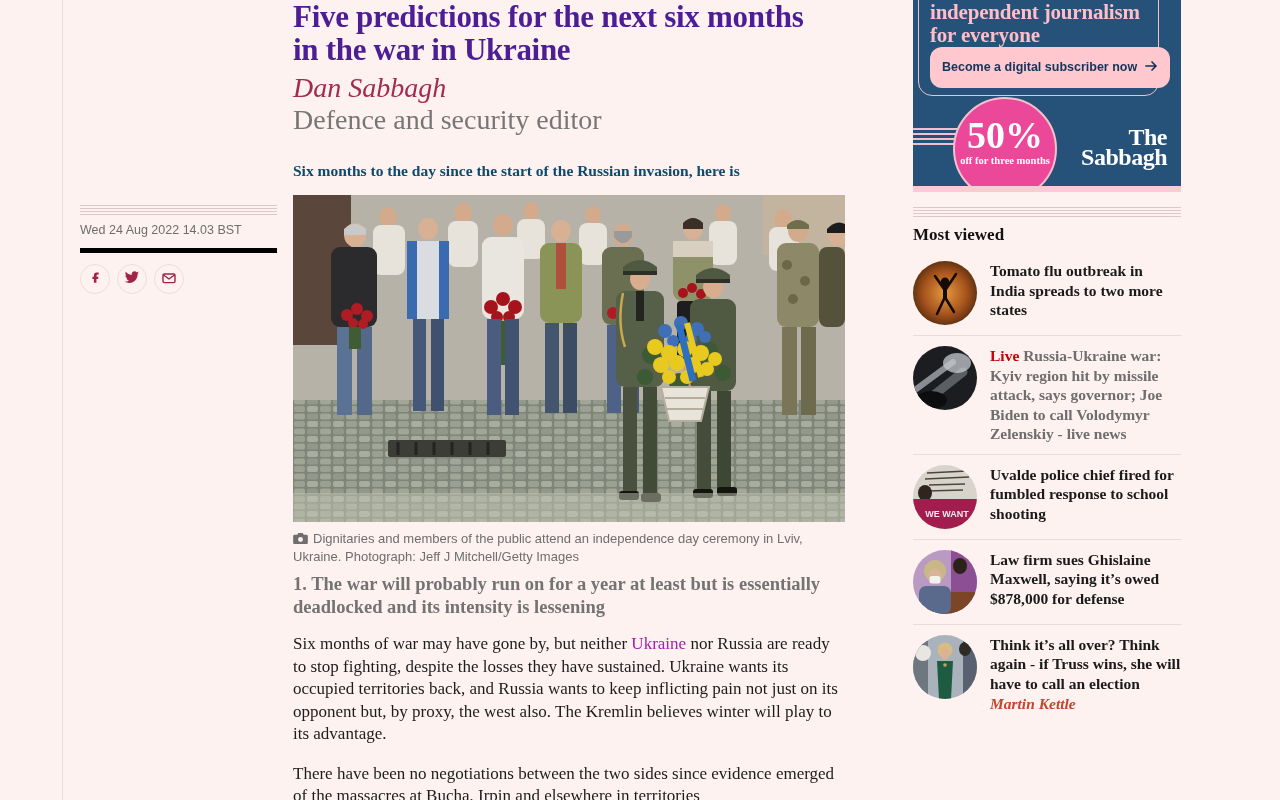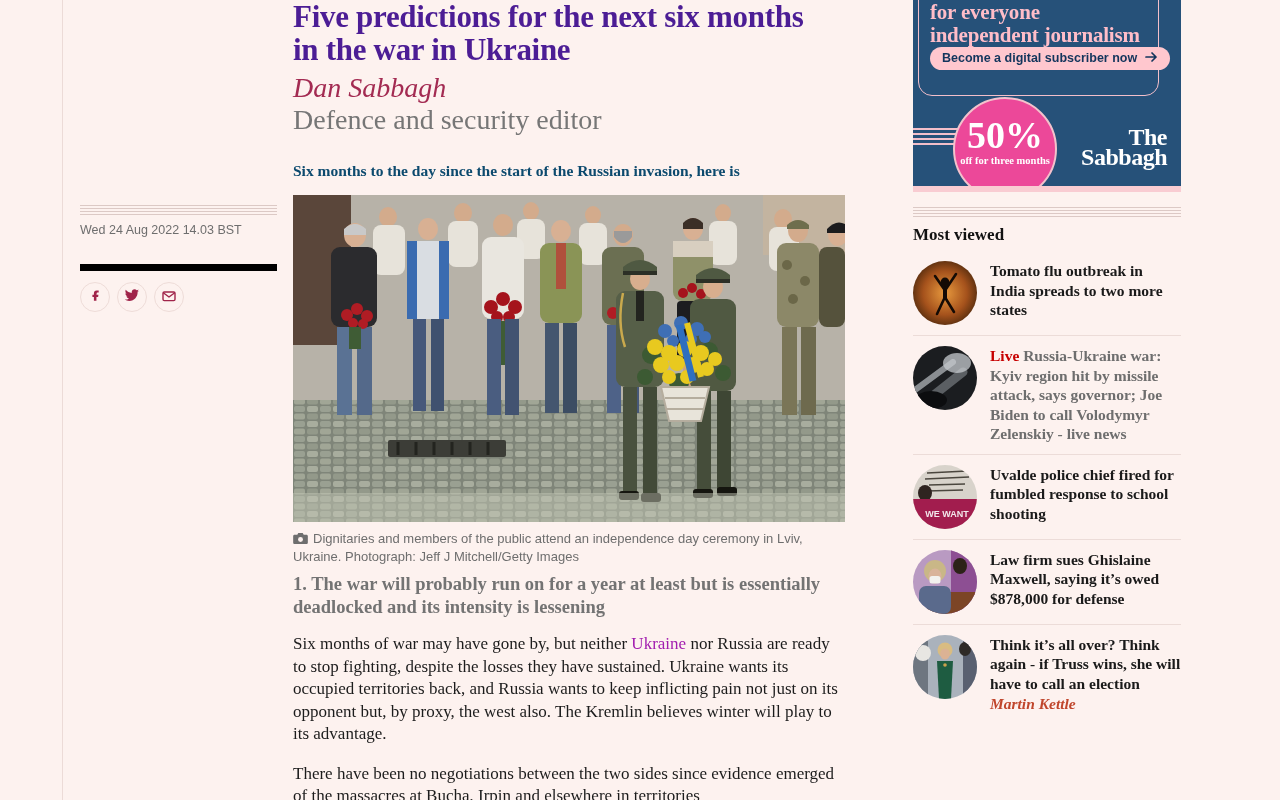--- a/index.html
+++ b/index.html
@@ -5,21 +5,21 @@
   html,body{margin:0;padding:0;}
   body{width:1280px;height:800px;overflow:hidden;background:#fdf2ef;
        font-family:"Liberation Serif","DejaVu Serif",serif;-webkit-font-smoothing:antialiased;}
   .page{position:relative;width:1280px;height:800px;overflow:hidden;}
   .vline{position:absolute;left:62px;top:0;bottom:0;width:1px;background:#ecdbd7;}
 
   
   .left-rail{position:absolute;left:80px;top:205px;width:197px;}
   .mini-rules{height:11px;background:repeating-linear-gradient(to bottom,#dcc9c5 0 1px,transparent 1px 3px);}
   .date{margin-top:7px;font:12.5px/1.2 "Liberation Sans","DejaVu Sans",sans-serif;color:#6e6e6e;
-        padding-bottom:26px;border-bottom:7px solid #000000;}
+        padding-bottom:10px;border-bottom:5px solid #000000;}
   .share{margin-top:11px;display:flex;gap:7px;}
   .share-btn{width:30px;height:30px;border-radius:50%;border:1px solid #eedcd8;background:transparent;
              display:flex;align-items:center;justify-content:center;cursor:pointer;padding:0;}
 
   
   .article{position:absolute;left:293px;top:0;width:552px;}
   .headline-line{font-weight:700;font-size:31px;line-height:33px;color:#4c1d95;
                  letter-spacing:-0.3px;white-space:nowrap;}
   .byline{margin-top:7px;font-style:italic;font-size:28px;line-height:30px;color:#a32b52;}
   .role{margin-top:2px;font-size:28px;line-height:30px;color:#767676;}
@@ -33,21 +33,21 @@
   .para + .para{margin-top:16px;}
   .body-link{color:#a21caf;text-decoration:none;cursor:pointer;}
 
   
   .sidebar{position:absolute;left:913px;top:0;width:268px;}
   .ad{position:relative;height:186px;background:#265179;overflow:hidden;cursor:pointer;
       border-bottom:6px solid #f9ccd2;}
   .ad-box{position:absolute;left:5px;right:22px;top:-30px;height:124px;border:1px solid #f3bfca;border-radius:14px;}
   .ad-headline{position:relative;padding:1px 0 0 17px;}
   .ad-headline div{font-weight:700;font-size:21px;line-height:23px;color:#ffbdc8;letter-spacing:-0.2px;}
-  .ad-btn{position:absolute;left:17px;top:47px;height:23px;border:none;border-radius:12px;background:#ffc7ce;
+  .ad-btn{position:absolute;left:17px;top:47px;height:41px;border:none;border-radius:12px;background:#ffc7ce;
           color:#13355c;font:700 12.5px/1 "Liberation Sans","DejaVu Sans",sans-serif;
           display:inline-flex;align-items:center;gap:8px;padding:0 12px;cursor:pointer;}
   .ad-stripes{position:absolute;left:0;top:128px;width:47px;height:17px;
               background:repeating-linear-gradient(to bottom,#f3bfca 0 2px,transparent 2px 5px);}
   .ad-circle{position:absolute;left:40px;top:97px;width:104px;height:104px;border:2px solid #f3c2cc;
              border-radius:50%;background:#ec4899;text-align:center;box-sizing:border-box;}
   .ad-discount{margin-top:17px;font-weight:700;font-size:38px;line-height:38px;color:#ffffff;}
   .ad-discount-sub{margin-top:1px;font-weight:700;font-size:10.5px;color:#ffffff;}
   .glogo{position:absolute;right:14px;top:127px;color:#ffffff;font-weight:700;font-size:24px;
          line-height:20px;letter-spacing:-0.5px;}
@@ -302,22 +302,22 @@
     <p class="para"><span>Six months of war may have gone by, but neither </span><a class="body-link">Ukraine</a><span> nor Russia are ready to stop fighting, despite the losses they have sustained. Ukraine wants its occupied territories back, and Russia wants to keep inflicting pain not just on its opponent but, by proxy, the west also. The Kremlin believes winter will play to its advantage.</span></p>
 
     <p class="para">There have been no negotiations between the two sides since evidence emerged of the massacres at Bucha, Irpin and elsewhere in territories</p>
   </main>
 
   <aside class="sidebar">
 
     <div class="ad">
       <div class="ad-box"></div>
       <div class="ad-headline">
+        <div>independent journalism</div>
         <div>for everyone</div>
-        <div>independent journalism</div>
       </div>
       <button class="ad-btn">
         <span>Become a digital subscriber now</span>
         <span><svg width="13" height="12" viewBox="0 0 13 12">
               <path d="M1 6h10M7 2l4 4-4 4" stroke="#13355c" stroke-width="1.7" fill="none" stroke-linecap="round" stroke-linejoin="round"></path>
             </svg></span>
       </button>
       <div class="ad-stripes"></div>
       <div class="ad-circle">
         <div class="ad-discount">50%</div>

